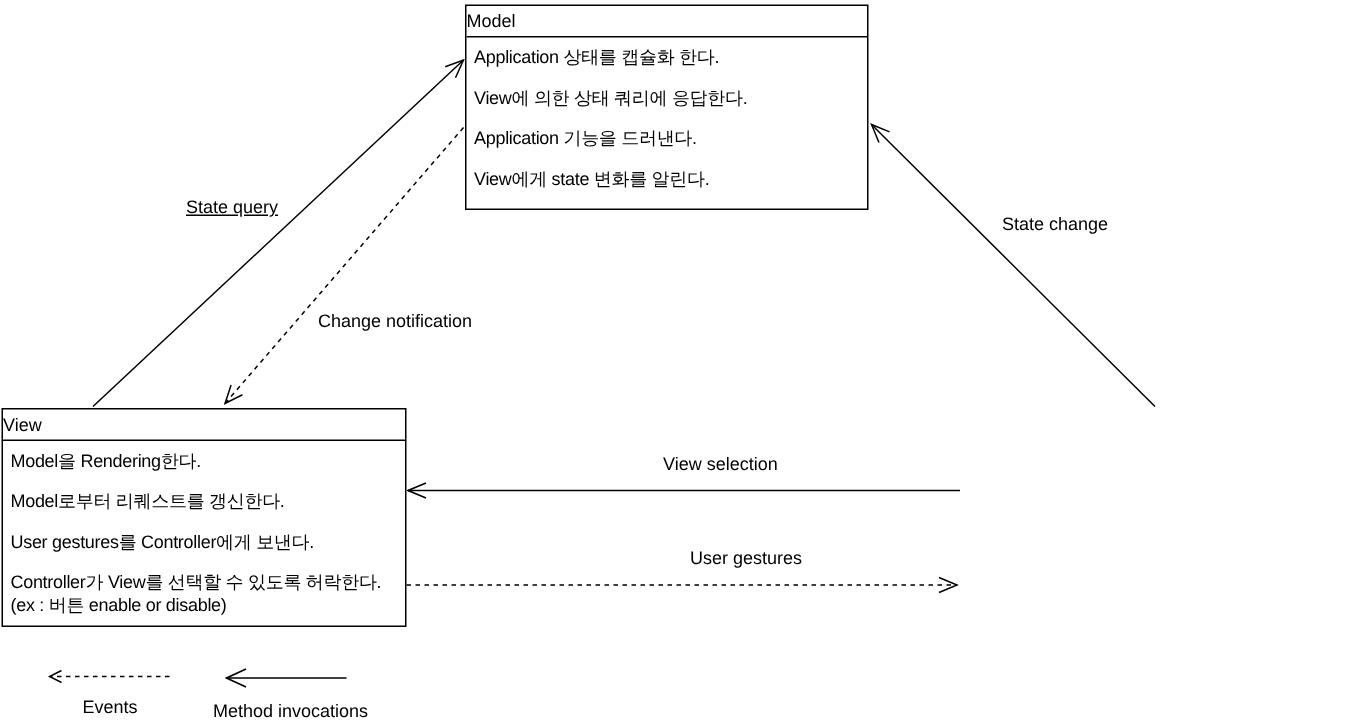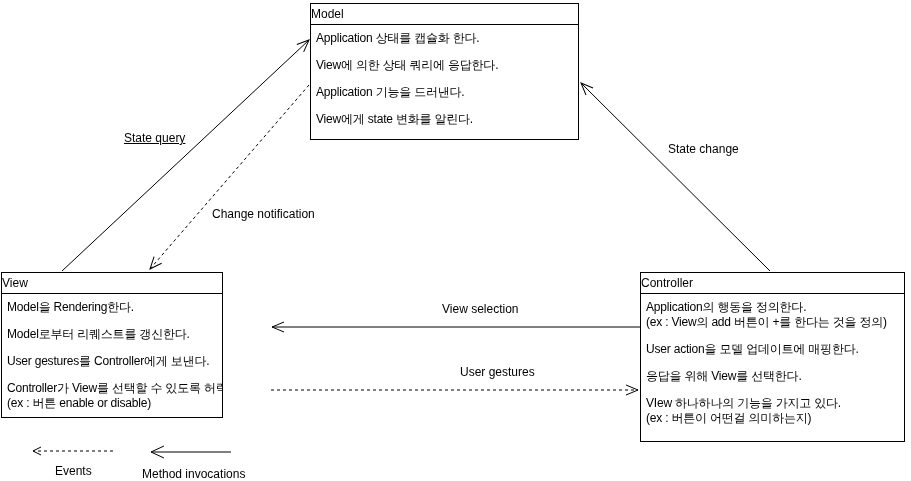--- a/index.html
+++ b/index.html
@@ -56,42 +56,31 @@
   <div class="node" style="left:310px; top:3px; width:269px; height:137px;">
     <div class="node-title">Model</div>
     <div class="node-body">
       <div class="node-item">Application 상태를 캡슐화 한다.</div>
       <div class="node-item">View에 의한 상태 쿼리에 응답한다.</div>
       <div class="node-item">Application 기능을 드러낸다.</div>
       <div class="node-item">View에게 state 변화를 알린다.</div>
     </div>
   </div>
 
-  <div class="node" style="left:1px; top:272px; width:222px; height:146px;">
+  <div class="node" style="left:1px; top:272px; width:270px; height:146px;">
     <div class="node-title">View</div>
     <div class="node-body">
       <div class="node-item">Model을 Rendering한다.</div>
       <div class="node-item">Model로부터 리퀘스트를 갱신한다.</div>
       <div class="node-item">User gestures를 Controller에게 보낸다.</div>
       <div class="node-item">Controller가 View를 선택할 수 있도록 허락한다.
 (ex : 버튼 enable or disable)</div>
     </div>
   </div>
 
-  <div class="node" style="left:640px; top:272px; width:265px; height:170px;">
-    <div class="node-title">Controller</div>
-    <div class="node-body">
-      <div class="node-item">Application의 행동을 정의한다.
-(ex : View의 add 버튼이 +를 한다는 것을 정의)</div>
-      <div class="node-item">User action을 모델 업데이트에 매핑한다.</div>
-      <div class="node-item">응답을 위해 View를 선택한다.</div>
-      <div class="node-item">VIew 하나하나의 기능을 가지고 있다.
-(ex : 버튼이 어떤걸 의미하는지)</div>
-    </div>
-  </div>
 
   <div class="edge-label" style="left:124px; top:132px;text-decoration:underline;">State query</div>
   <div class="edge-label" style="left:212px; top:208px;">Change notification</div>
   <div class="edge-label" style="left:668px; top:143px;">State change</div>
   <div class="edge-label" style="left:442px; top:303px;">View selection</div>
   <div class="edge-label" style="left:428px; top:366px;margin-left:32px;">User gestures</div>
 
   <div class="edge-label" style="left:55px; top:465px;">Events</div>
   <div class="edge-label" style="left:142px; top:468px;">Method invocations</div>
 

